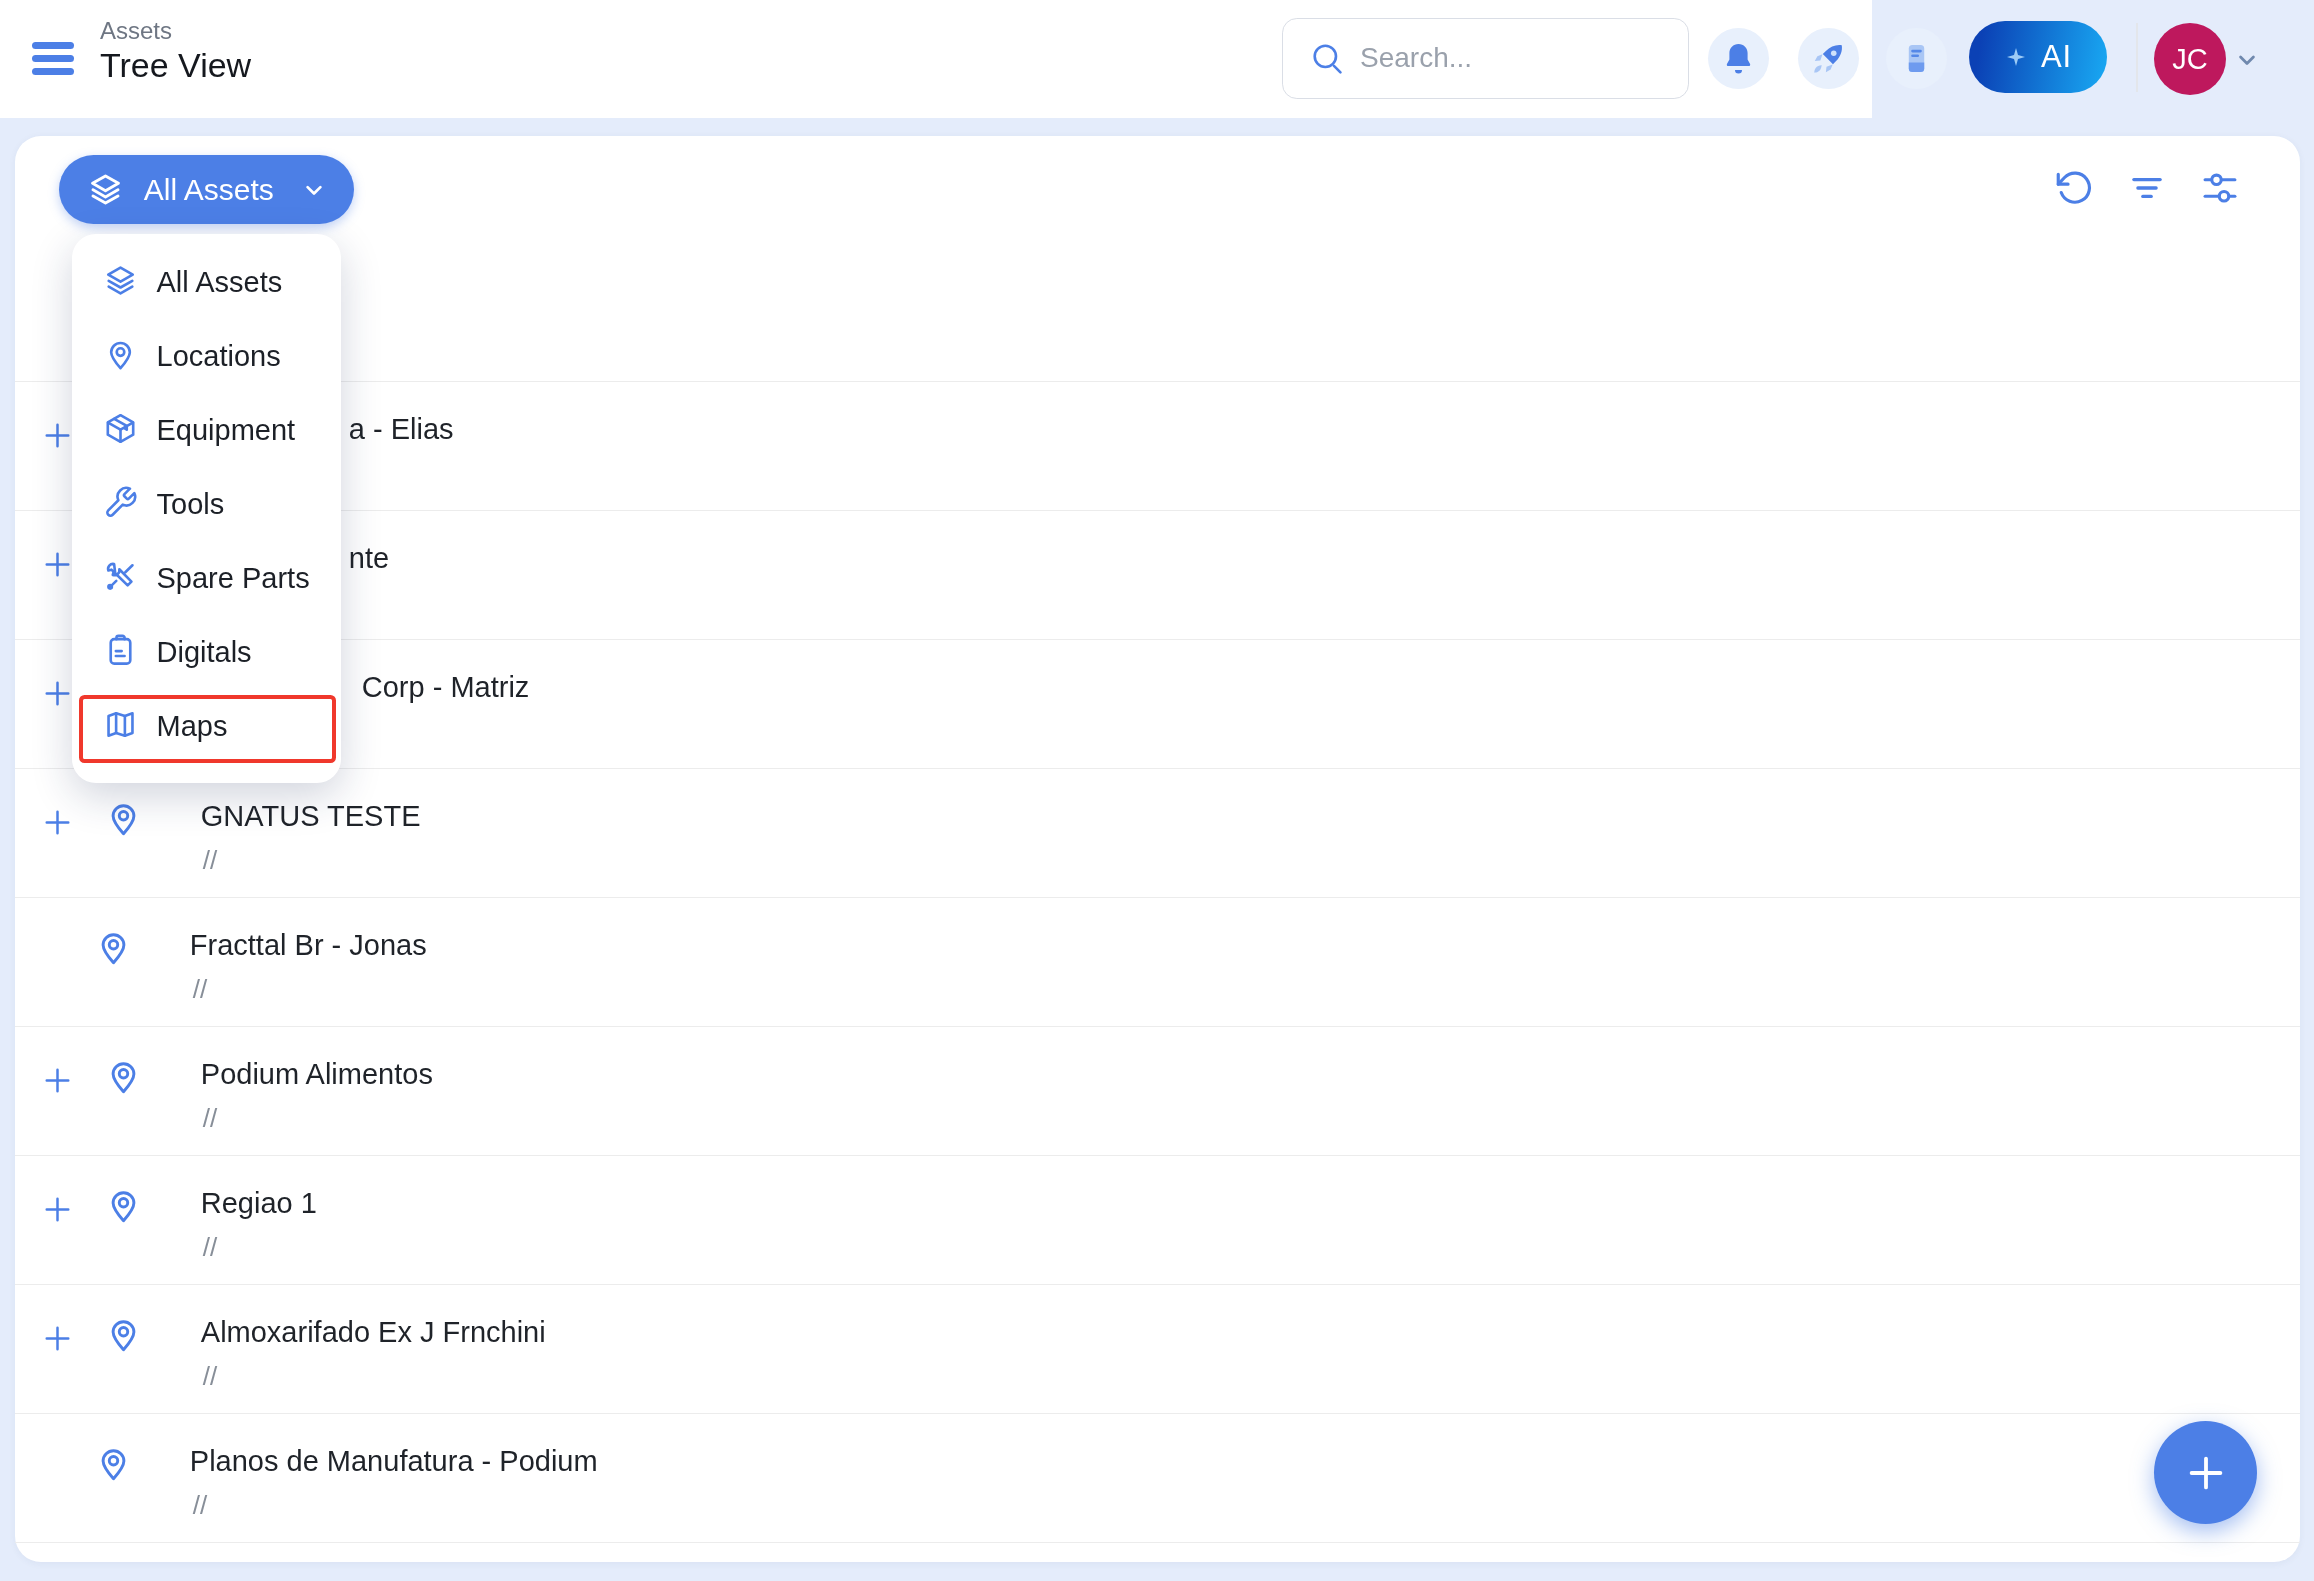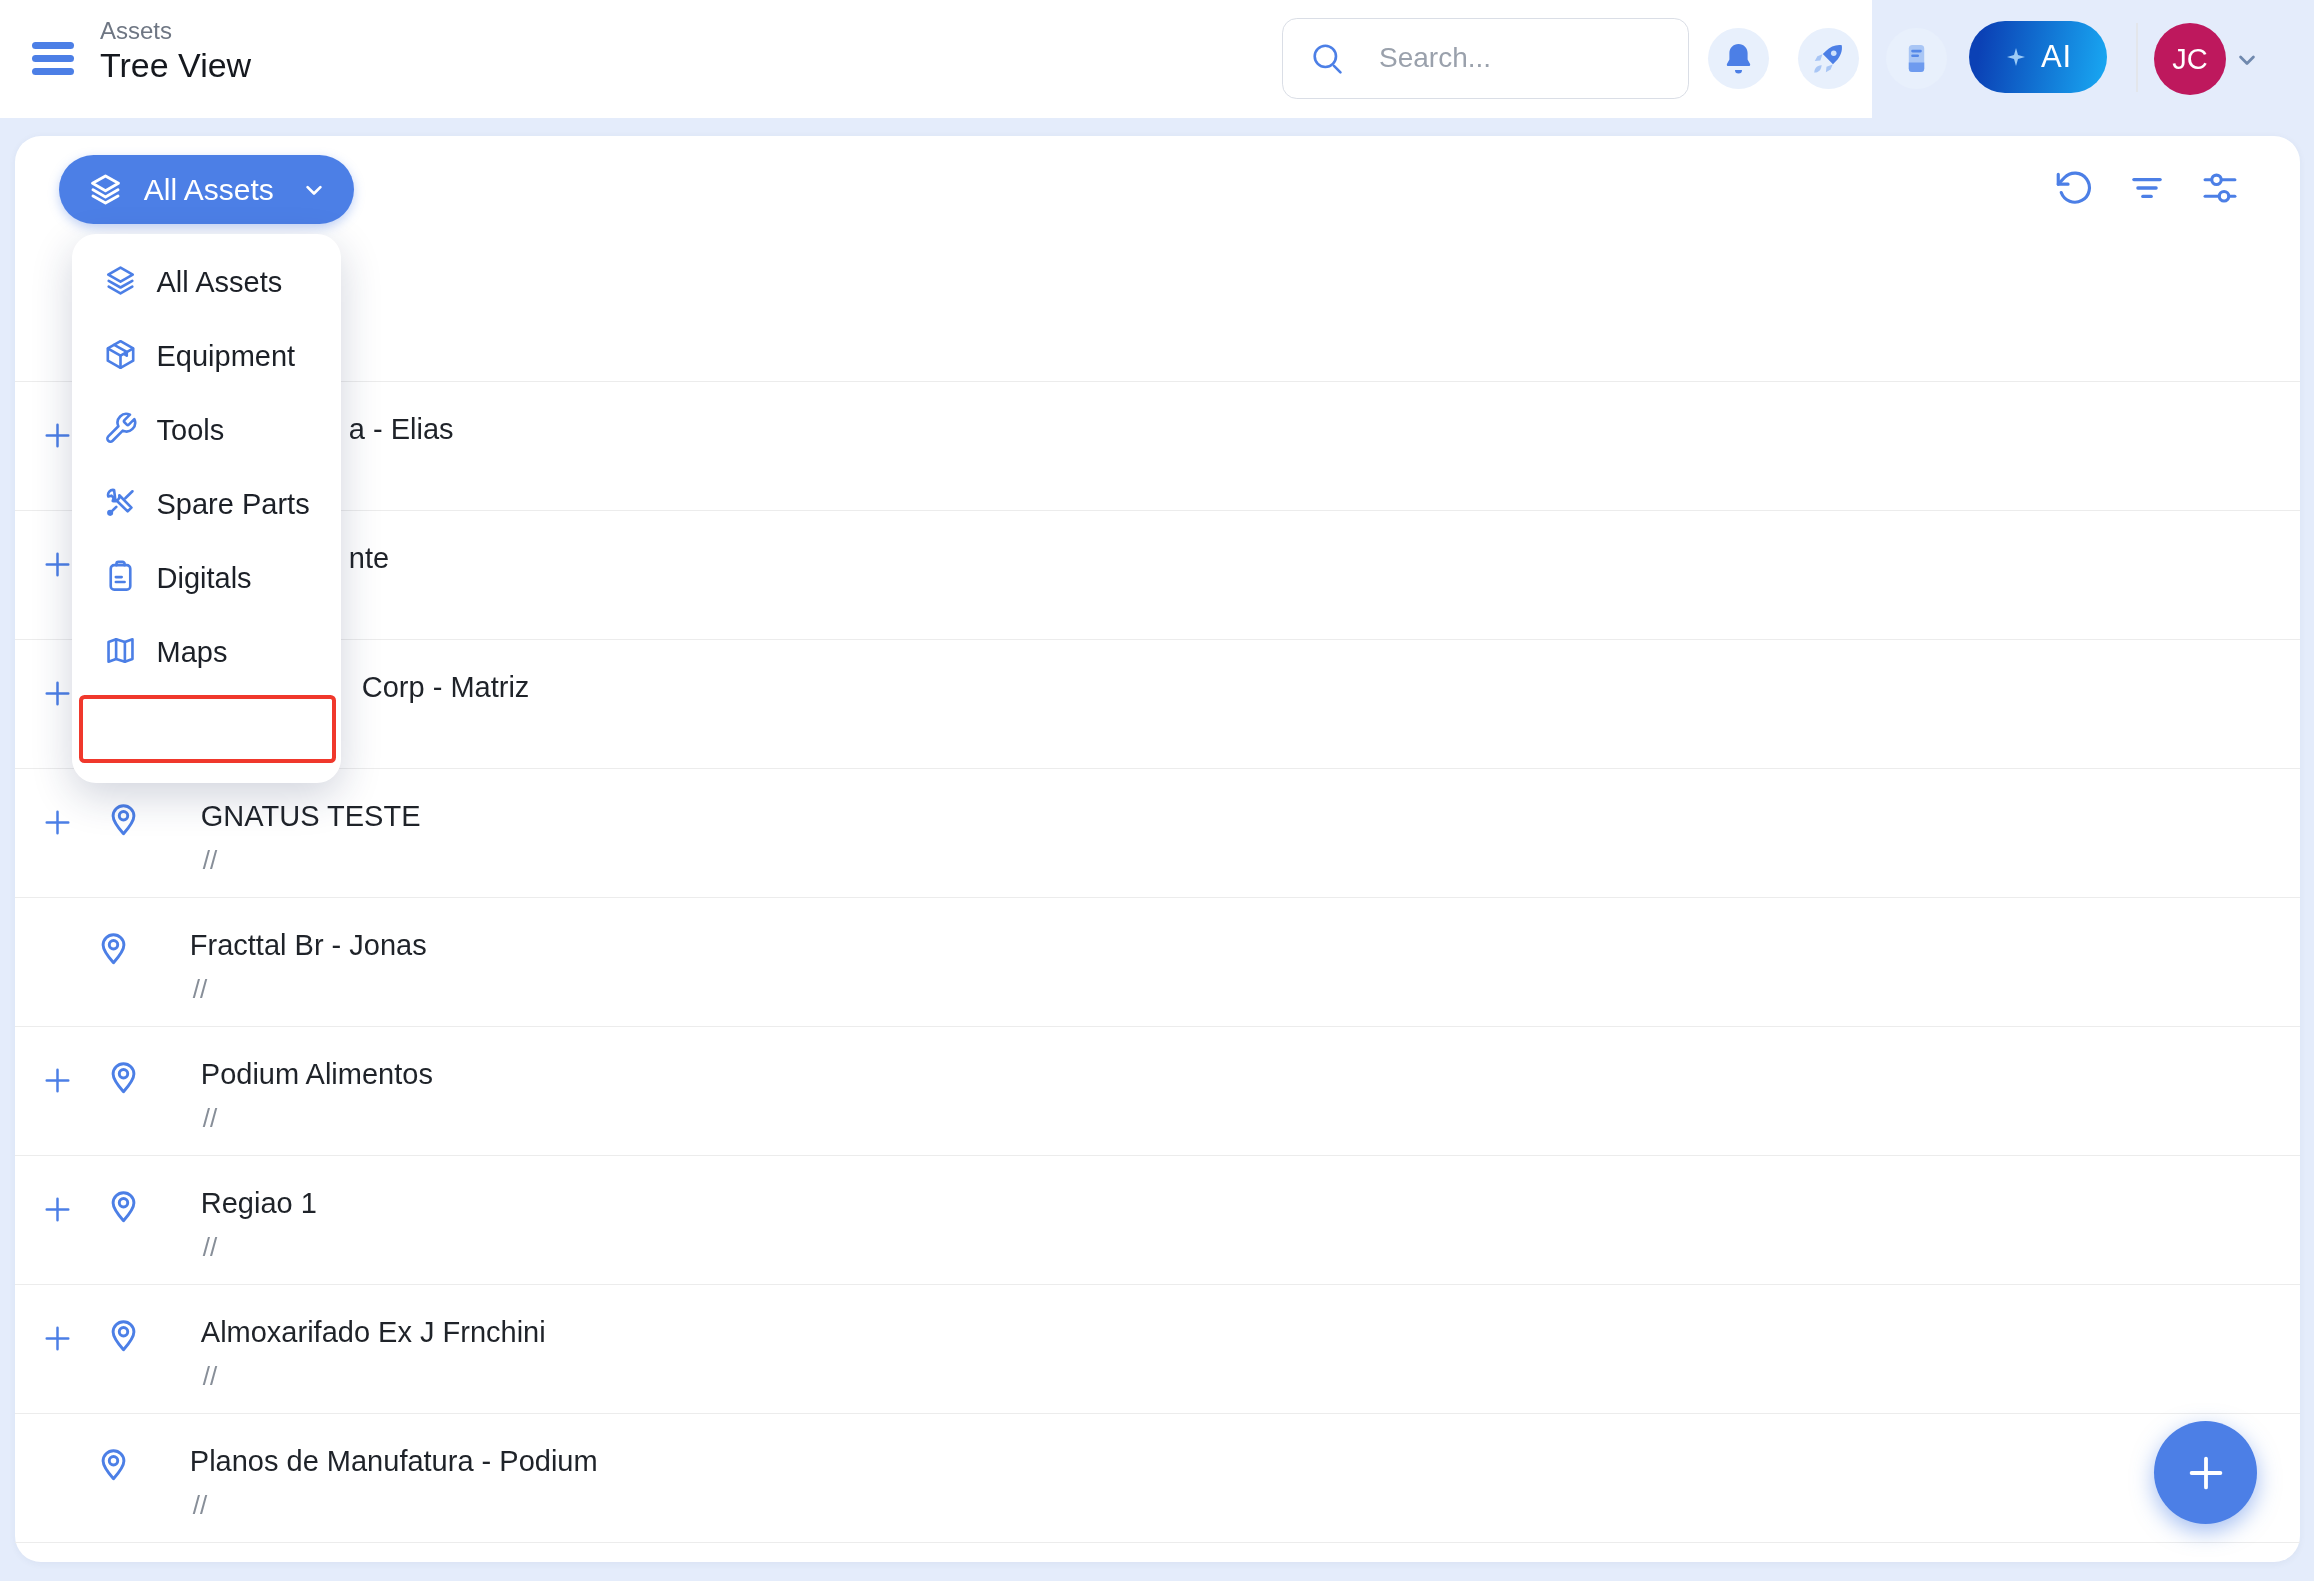--- a/index.html
+++ b/index.html
@@ -10,21 +10,21 @@
   .header { position:absolute; left:0; top:0; width:1872px; height:118px; background:#fff; }
   .hamburger { position:absolute; left:32px; top:42px; width:42px; height:35px; cursor:pointer; }
   .hamburger span { position:absolute; left:0; width:42px; height:6.5px; border-radius:3.7px; background:#4C7FE6; }
   .hamburger span:nth-child(1){top:0;} .hamburger span:nth-child(2){top:13px;} .hamburger span:nth-child(3){top:26px;}
   .crumb { position:absolute; left:100px; top:16.6px; font-size:24px; color:#6E7683; }
   .page-title { position:absolute; left:100px; top:46px; font-size:34px; font-weight:500; color:#15181E; }
 
   .searchbox { position:absolute; left:1282px; top:17.5px; width:407px; height:81px; background:#fff;
                border:1.8px solid #DADEE6; border-radius:14.8px; display:flex; align-items:center; }
   .searchbox svg { margin-left:26px; }
-  .searchbox input { border:none; outline:none; font-size:28px; color:#3a4150; width:277px; margin-left:33px;
+  .searchbox input { border:none; outline:none; font-size:28px; color:#3a4150; width:277px; margin-left:14px;
                      font-family:inherit; background:transparent; }
   .searchbox input::placeholder { color:#9AA1AC; }
 
   .hdr-circle { position:absolute; top:28px; width:61px; height:61px; border-radius:50%;
                 background:#E8F0FC; display:flex; align-items:center; justify-content:center; cursor:pointer; }
   .ai-btn { position:absolute; left:1969px; top:21px; width:138px; height:72px; border-radius:36px;
             background:linear-gradient(100deg,#0B41B5 10%,#18A4F0 95%); color:#fff; border:none; cursor:pointer;
             display:flex; align-items:center; justify-content:center; gap:13px; font-family:inherit; }
   .ai-btn .ai-label { font-size:31px; font-weight:500; letter-spacing:0.9px; }
   .hdr-divider { position:absolute; left:2136px; top:23px; width:1.8px; height:69px; background:#E3E6EB; }
@@ -269,20 +269,27 @@
         <div class="menu-item">
           <span><svg width="35" height="35" viewBox="0 0 24 24" fill="none" stroke="#4C7FE6" stroke-width="1.8" stroke-linecap="round" stroke-linejoin="round">
               <path d="M12 3.2 20.4 8 12 12.8 3.6 8 12 3.2z"></path>
               <path d="M3.9 12.2 12 16.8l8.1-4.6"></path>
               <path d="M3.9 16.2 12 20.8l8.1-4.6"></path>
             </svg></span>
           <span class="menu-label">All Assets</span>
         </div>
         <div class="menu-item">
           <span><svg width="35" height="35" viewBox="0 0 24 24" fill="none" stroke="#4C7FE6" stroke-width="1.8" stroke-linecap="round" stroke-linejoin="round">
+              <path d="M12 21.4C8.1 17 5.6 13.8 5.6 10.5a6.4 6.4 0 0 1 12.8 0c0 3.3-2.5 6.5-6.4 10.9z"></path>
+              <circle cx="12" cy="10.3" r="2.6"></circle>
+            </svg></span>
+          <span class="menu-label">Locations</span>
+        </div>
+        <div class="menu-item">
+          <span><svg width="35" height="35" viewBox="0 0 24 24" fill="none" stroke="#4C7FE6" stroke-width="1.8" stroke-linecap="round" stroke-linejoin="round">
               <path d="M12 2.9 20.7 7.8v8.4L12 21.1 3.3 16.2V7.8L12 2.9z"></path>
               <path d="M3.5 7.9 12 12.7l8.5-4.8"></path>
               <path d="M12 12.7v8.2"></path>
               <path d="M7.7 5.4l8.6 4.8v2.6l-1.7-1"></path>
             </svg></span>
           <span class="menu-label">Equipment</span>
         </div>
         <div class="menu-item">
           <span><svg width="35" height="35" viewBox="0 0 24 24" fill="none" stroke="#4C7FE6" stroke-width="1.8" stroke-linecap="round" stroke-linejoin="round">
               <path d="M14.7 6.3a1 1 0 0 0 0 1.4l1.6 1.6a1 1 0 0 0 1.4 0l3.77-3.77a6 6 0 0 1-7.94 7.94l-6.91 6.91a2.12 2.12 0 0 1-3-3l6.91-6.91a6 6 0 0 1 7.94-7.94l-3.76 3.76z"></path>

